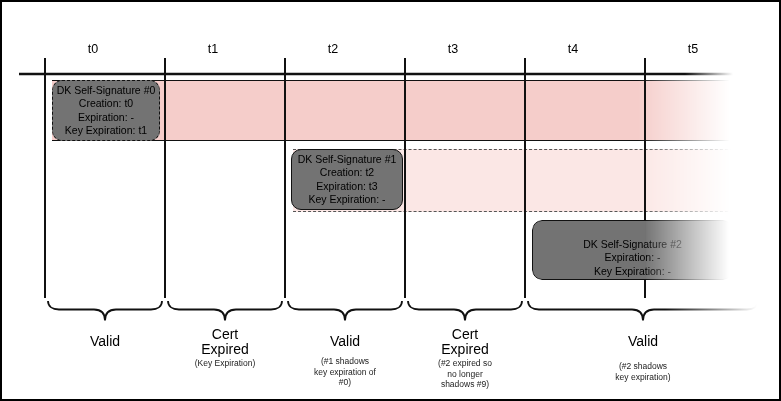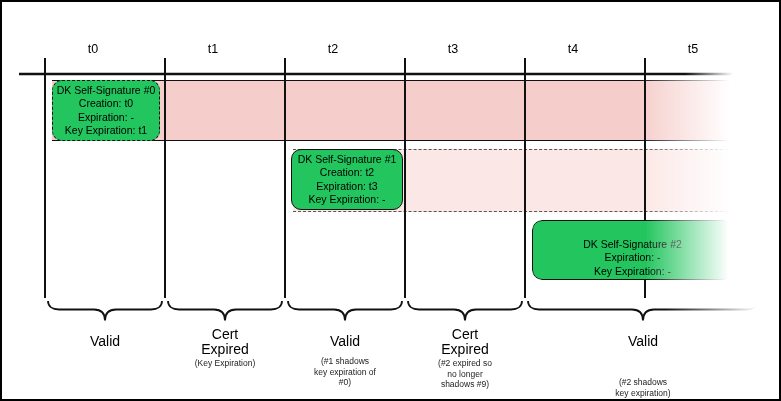--- a/index.html
+++ b/index.html
@@ -32,21 +32,21 @@
     border-top:1px dashed #555;
     border-bottom:1px dashed #555;
     -webkit-mask-image:linear-gradient(90deg,#000 0%,#000 79%,transparent 99.5%);
             mask-image:linear-gradient(90deg,#000 0%,#000 79%,transparent 99.5%);
   }
   
   #lines-svg{position:absolute;inset:0;z-index:2;pointer-events:none;}
   
   .sig-box{
     position:absolute;z-index:3;box-sizing:border-box;
-    background:#22c55e;
+    background:#737373;
     border:1.5px solid #111;
     border-radius:10px;
     text-align:center;
     padding-top:3px;
     font-size:10.5px;line-height:13.4px;color:#000;
   }
   #sig0{left:52px;top:80px;width:108px;height:61px;border-style:dashed;}
   #sig1{left:291px;top:149px;width:112px;height:61px;}
   #sig2{left:532px;top:220px;width:201px;height:60px;padding-top:17px;
     -webkit-mask-image:linear-gradient(90deg,#000 0%,#000 56%,transparent 98%);
@@ -147,18 +147,18 @@
   <div class="period" style="left:375px;top:327px">
     <div class="pname">Cert</div>
     <div class="pname">Expired</div>
     <div class="pnote gap-sm">(#2 expired so</div>
     <div class="pnote">no longer</div>
     <div class="pnote">shadows #9)</div>
   </div>
 
   <div class="period" style="left:553px;top:334px">
     <div class="pname">Valid</div>
-    <div class="pnote gap" style="margin-top:28px">(#2 shadows</div>
+    <div class="pnote gap" style="margin-top:12px">(#2 shadows</div>
     <div class="pnote">key expiration)</div>
   </div>
 
   <div id="frame"></div>
 </div>
 
 </body></html>

